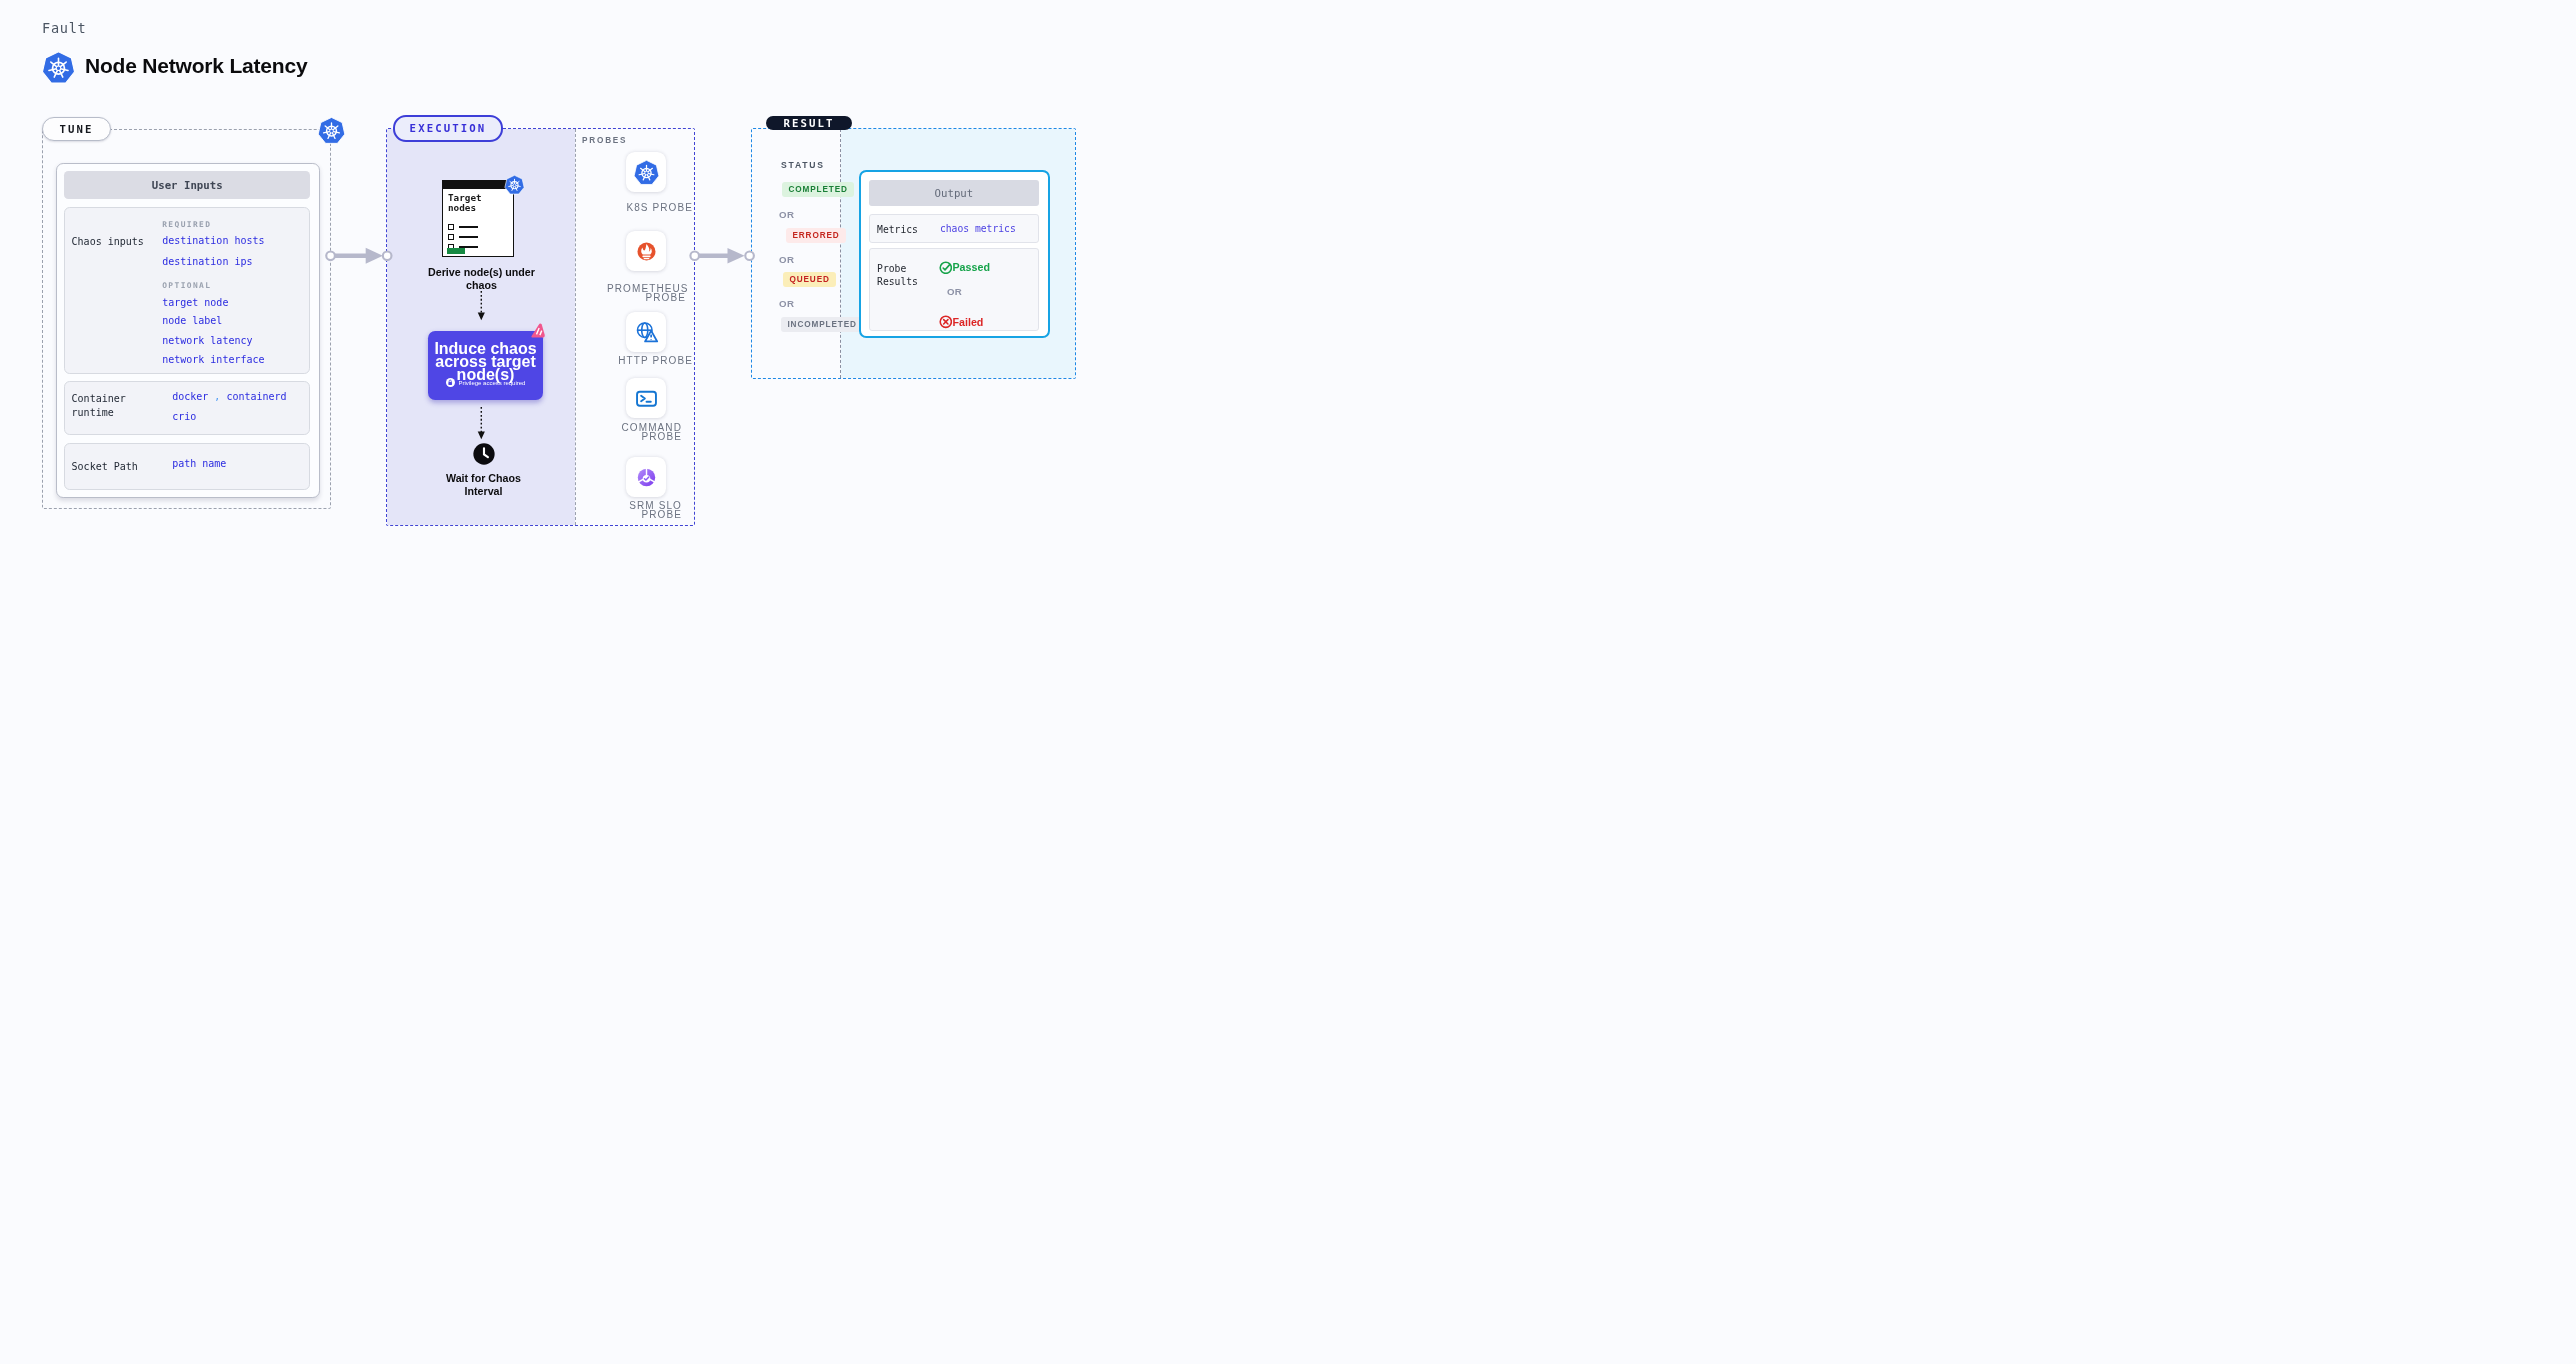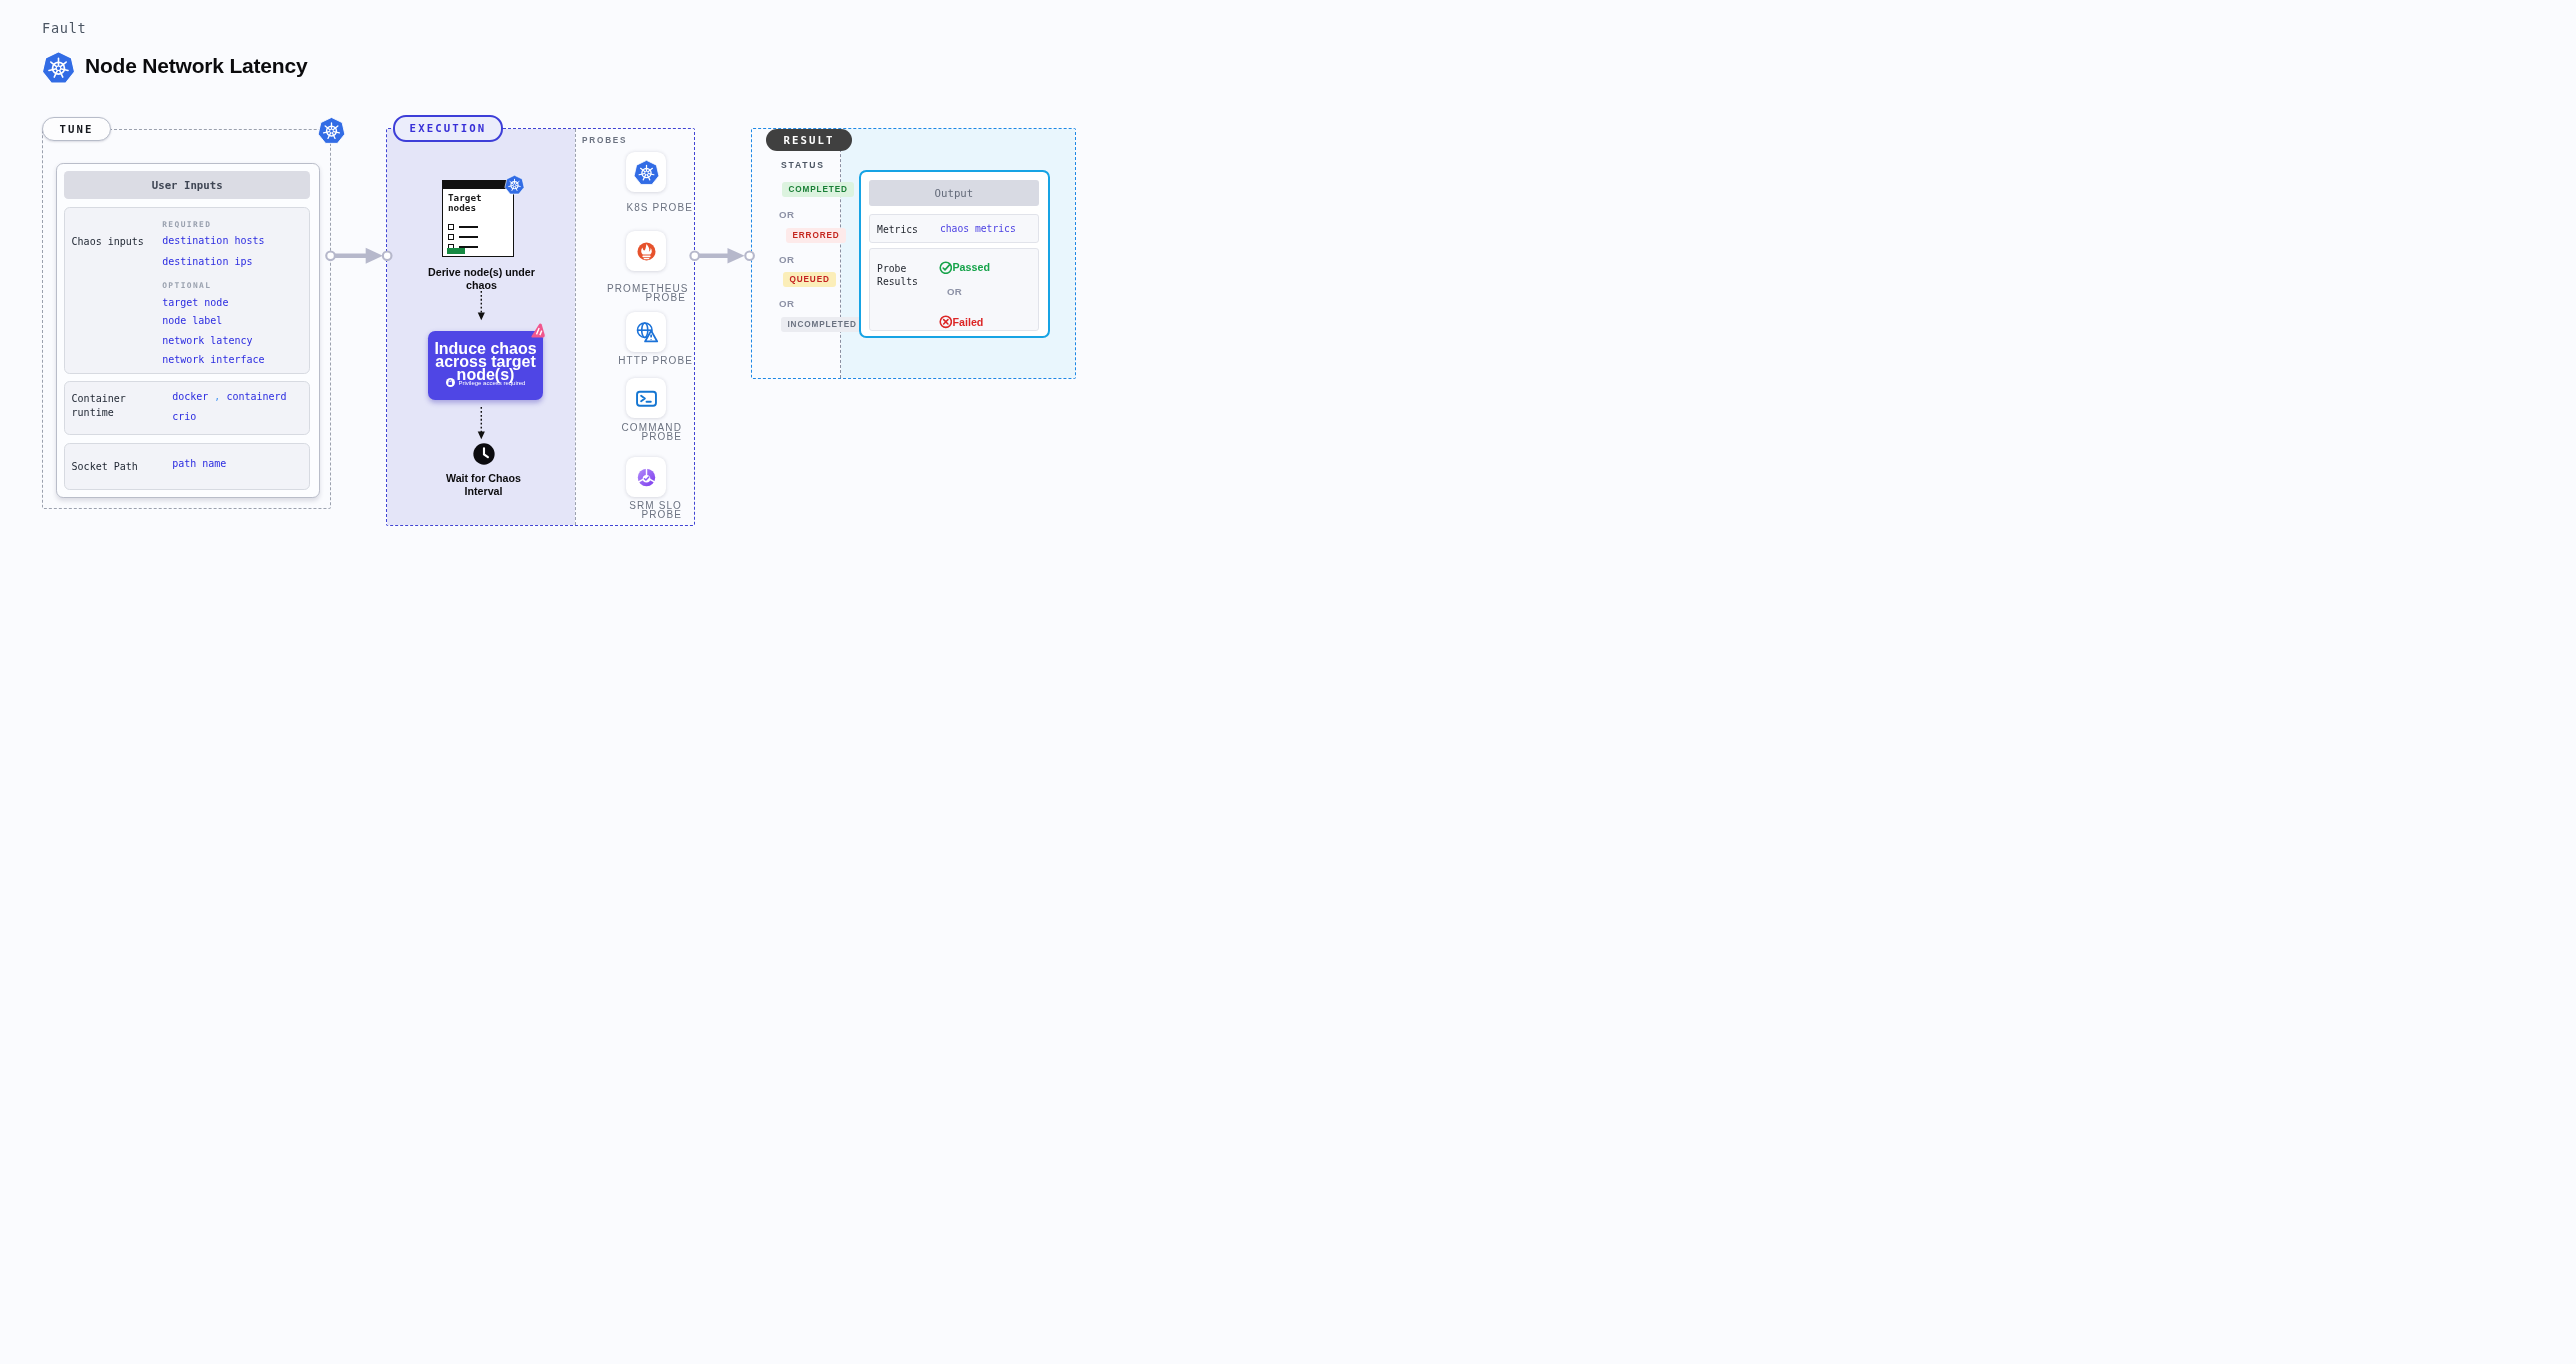--- a/index.html
+++ b/index.html
@@ -14,21 +14,21 @@
   .title-icon{left:41px;top:49px;width:35px;height:37px;}
   .page-title{left:85px;top:54px;font-size:21px;font-weight:bold;color:#0b0b0d;letter-spacing:-0.2px;}
 
   
   .pill{display:flex;align-items:center;justify-content:center;border-radius:13px;
         font-weight:bold;letter-spacing:2.1px;z-index:5;}
   .pill-tune{left:42px;top:117px;width:69px;height:24px;background:#fdfdfe;border:1.4px solid #b7bcc9;
              color:#15181e;font-size:10.7px;box-shadow:0 0.7px 2.1px rgba(40,40,70,.18);}
   .pill-exec{left:393px;top:115px;width:110px;height:26.5px;background:#ebedfb;border:2.1px solid #3d3ed8;
              color:#372fd7;font-size:10.7px;}
-  .pill-result{left:766px;top:116px;width:86px;height:22px;background:#404040;color:#fff;font-size:10.7px;margin-top:13px;}
+  .pill-result{left:766px;top:116px;width:86px;height:14px;background:#0f172a;color:#fff;font-size:10.7px;}
 
   
   .tune-box{left:42px;top:129px;width:289px;height:380px;border:1.4px dashed #9ba1ae;border-radius:2.1px;}
   .tune-k8s{left:317px;top:115px;width:29px;height:31px;z-index:6;}
   .ui-card{left:56px;top:163px;width:264px;height:335px;background:#fcfdff;border:1.4px solid #b9bdc9;
            border-radius:7.2px;box-shadow:0 2.1px 4.3px rgba(50,50,80,.15);}
   .ui-head{left:7.2px;top:7.2px;width:246px;height:28px;background:#dbdce4;border-radius:4.3px;
            display:flex;align-items:center;justify-content:center;font-size:10.7px;font-weight:bold;color:#3f4654;}
   .ui-row{left:7.2px;background:#f2f3f8;border:1.1px solid #d7dae1;border-radius:5.7px;width:246px;}
   .row-chaos{top:43px;height:167px;}

